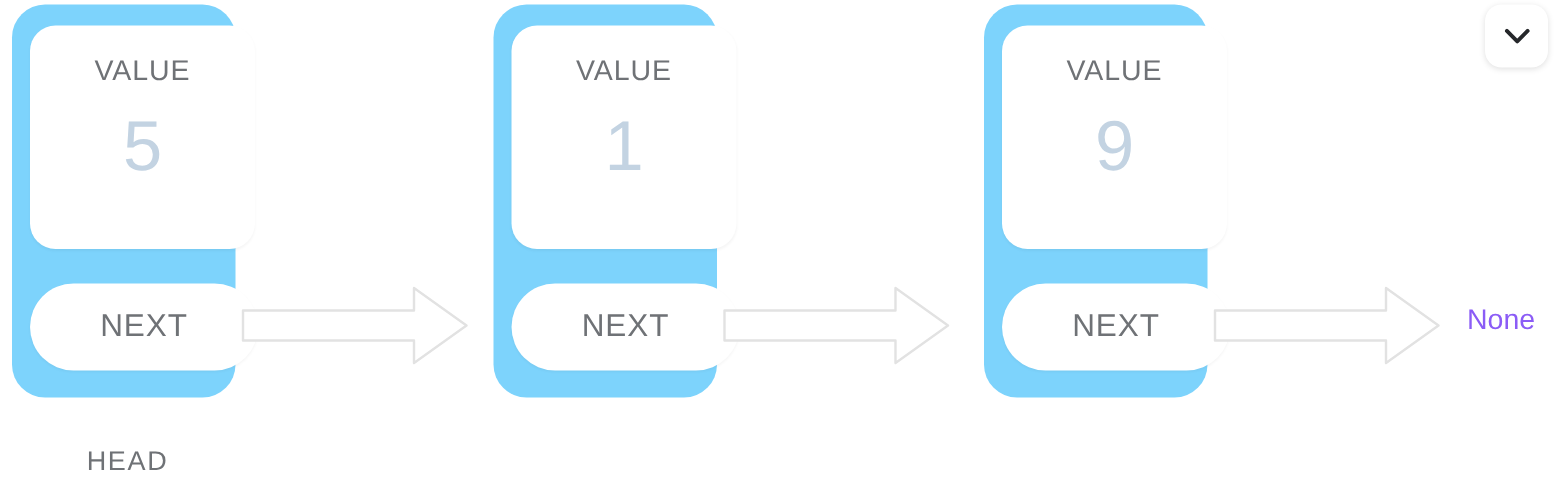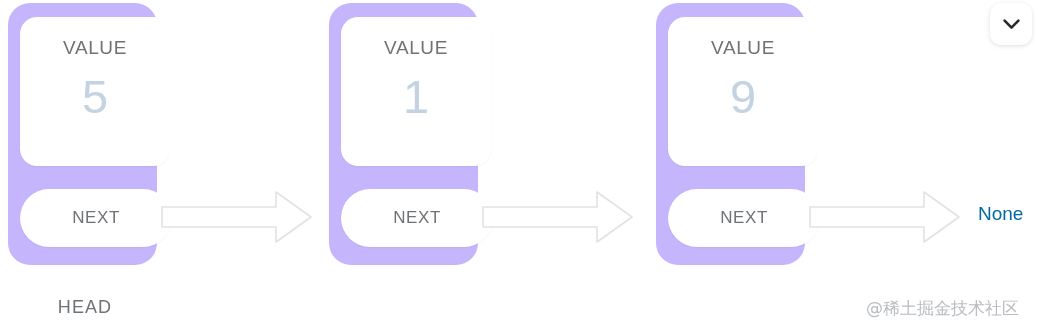--- a/index.html
+++ b/index.html
@@ -20,21 +20,21 @@
     position: absolute;
     inset: 0;
   }
 
   
   .node {
     position: absolute;
     top: 3px;
     width: 149px;
     height: 262px;
-    background: #c4b5fd;
+    background: #7dd3fc;
     border-radius: 22px;
     box-sizing: border-box;
   }
   .node-1 { left: 8px; }
   .node-2 { left: 329px; }
   .node-3 { left: 656px; }
 
   
   .value-card {
     position: absolute;
@@ -80,21 +80,21 @@
     border-radius: 30px;
     box-shadow: 0 1px 2px rgba(0,0,0,0.045);
     box-sizing: border-box;
   }
   .next-label {
     position: absolute;
     inset: 0;
     display: flex;
     align-items: center;
     justify-content: center;
-    font-size: 17px;
+    font-size: 21px;
     letter-spacing: 0.6px;
     color: #6f7276;
   }
 
   
   .arrow {
     position: absolute;
     top: 186px;
     height: 62px;
   }
@@ -114,21 +114,21 @@
   }
   .tag-head { left: -5px; }
   .tag-tail { left: 648px; }
 
   
   .none-text {
     position: absolute;
     left: 978px;
     top: 203px;
     font-size: 19px;
-    color: #0369a1;
+    color: #8b5cf6;
   }
 
   
   .chevron-button {
     position: absolute;
     right: 10px;
     top: 3px;
     width: 42px;
     height: 42px;
     background: #ffffff;
@@ -204,15 +204,14 @@
 
 
   <div class="none-text">None</div>
 
   <button class="chevron-button">
     <svg width="17" height="11" viewBox="0 0 17 11">
       <path d="M 1.6 1.6 L 8.5 8.6 L 15.4 1.6" fill="none" stroke="#26282b" stroke-width="2.6" stroke-linecap="round" stroke-linejoin="round"></path>
     </svg>
   </button>
 
-  <div class="watermark">@稀土掘金技术社区</div>
 
 </div>
 
 </body></html>

